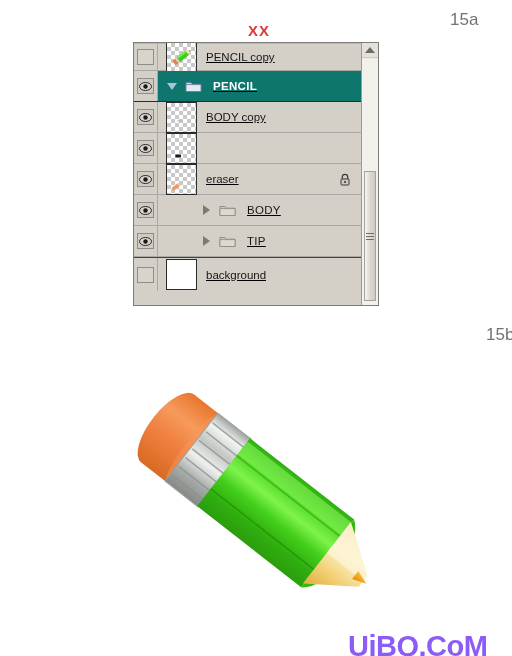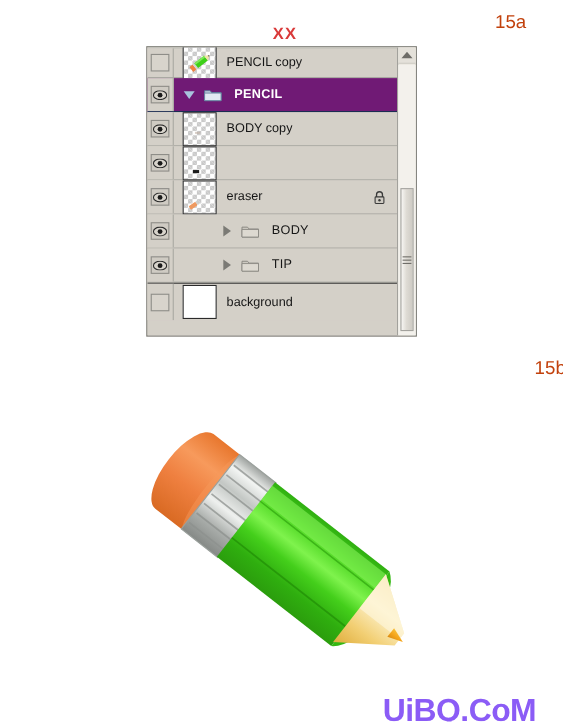--- a/index.html
+++ b/index.html
@@ -13,21 +13,21 @@
     font-family: "Liberation Sans", sans-serif;
     position: relative;
     overflow: hidden;
   }
 
   
   .fig-label {
     position: absolute;
     font-size: 17px;
     font-family: "Liberation Sans", sans-serif;
-    color: #c2410c;
+    color: #737373;
     letter-spacing: 0px;
   }
   #fig-15a { left: 450px; top: 10px; }
   #fig-15b { left: 450px; top: 325px; margin-left: 36px; }
 
   .xx-mark {
     position: absolute;
     left: 248px;
     top: 22px;
     font-size: 15px;
@@ -49,37 +49,38 @@
     border: 1px solid #7d7d78;
     box-sizing: border-box;
     overflow: hidden;
   }
   .panel-inner {
     position: absolute;
     left: 0; top: 0;
     width: 227px;
     height: 100%;
     background: #d4d0c8;
+    text-decoration: underline;
   }
 
   .layer-row {
     position: relative;
     height: 31px;
     display: flex;
     align-items: center;
     background: #d4d0c8;
     border-bottom: 1px solid #a9a8a2;
     box-sizing: border-box;
   }
   .layer-row.first {
     height: 28px;
     border-top: 1px solid #b9b8b2;
   }
   .layer-row.selected {
-    background: #701a75;
+    background: #0f766e;
     border-bottom: 1px solid #12304f;
   }
   .layer-row.bg-row {
     background: #d4d0c8;
     height: 34px;
     border-bottom: none;
     border-top: 1px solid #404040;
   }
 
   

